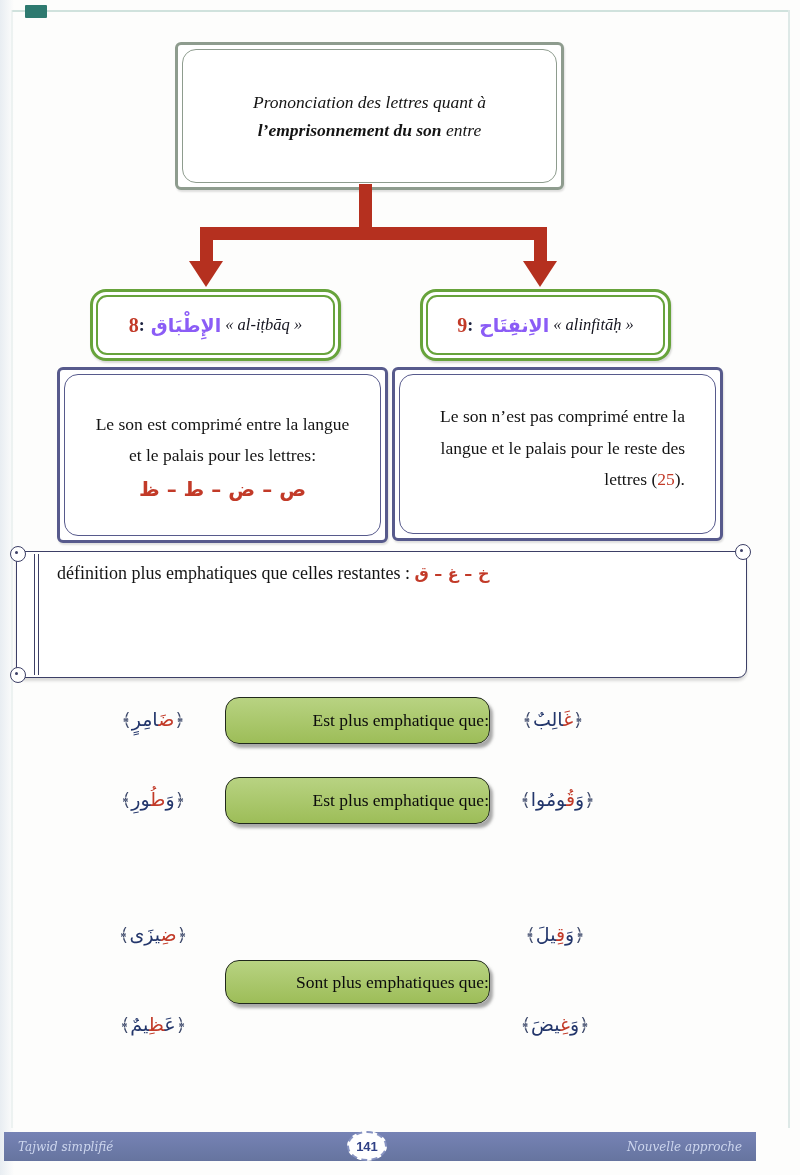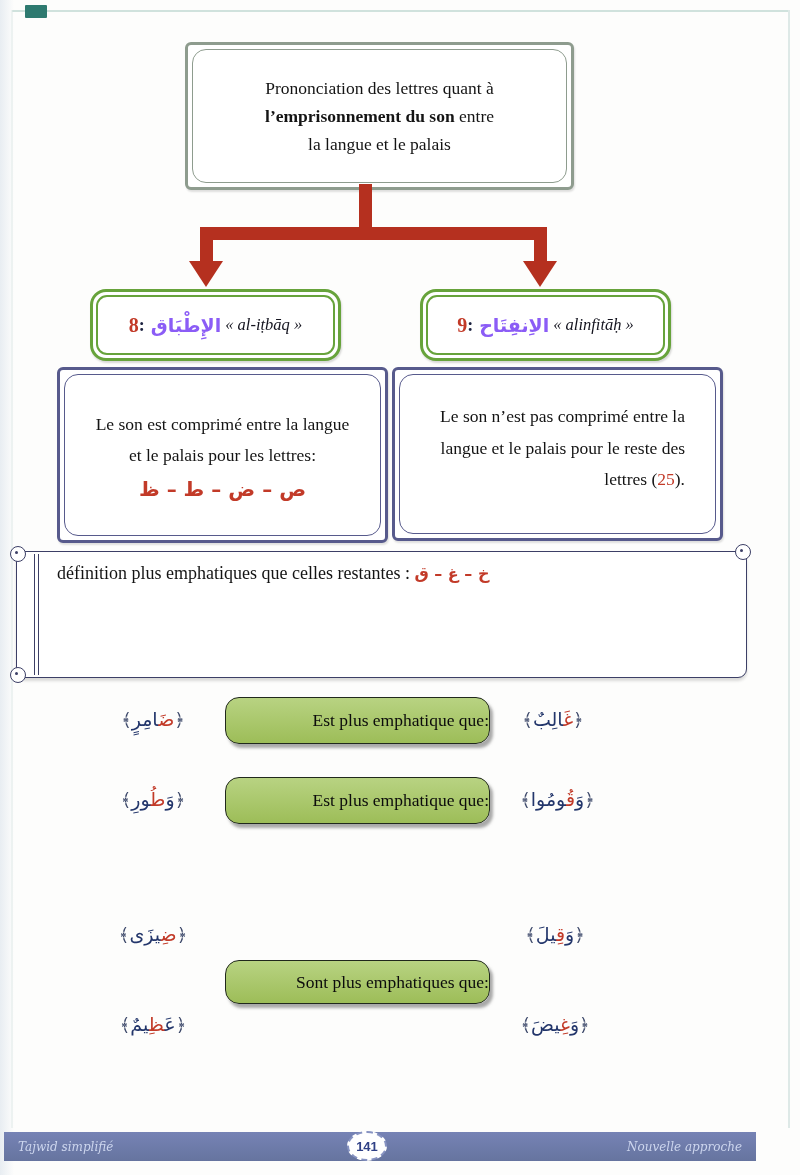--- a/index.html
+++ b/index.html
@@ -80,25 +80,24 @@
 </style>
 </head>
 <body>
 
 <div class="scan-edge"></div>
 <div class="frame-top"></div>
 <div class="frame-right"></div>
 <div class="frame-left"></div>
 <div class="corner-mark"></div>
 
-<section class="plaque gray" style="left:185px;top:42px;width:383px;height:142px;">
+<section class="plaque gray" style="left:175px;top:42px;width:383px;height:142px;font-style:italic;">
   <div class="inner">
     <p class="tline">Prononciation des lettres quant à</p>
     <p class="tline"><b>l’emprisonnement du son</b><span> entre</span></p>
-    <p class="tline">la langue et le palais</p>
   </div>
 </section>
 
 <div class="rc" style="left:359px;top:184px;width:13px;height:46px;"></div>
 <div class="rc" style="left:200px;top:227px;width:347px;height:13px;"></div>
 <div class="rc" style="left:200px;top:227px;width:13px;height:36px;"></div>
 <div class="rc" style="left:534px;top:227px;width:13px;height:36px;"></div>
 <div class="arrowhead" style="left:189px;top:261px;"></div>
 <div class="arrowhead" style="left:523px;top:261px;"></div>
 

